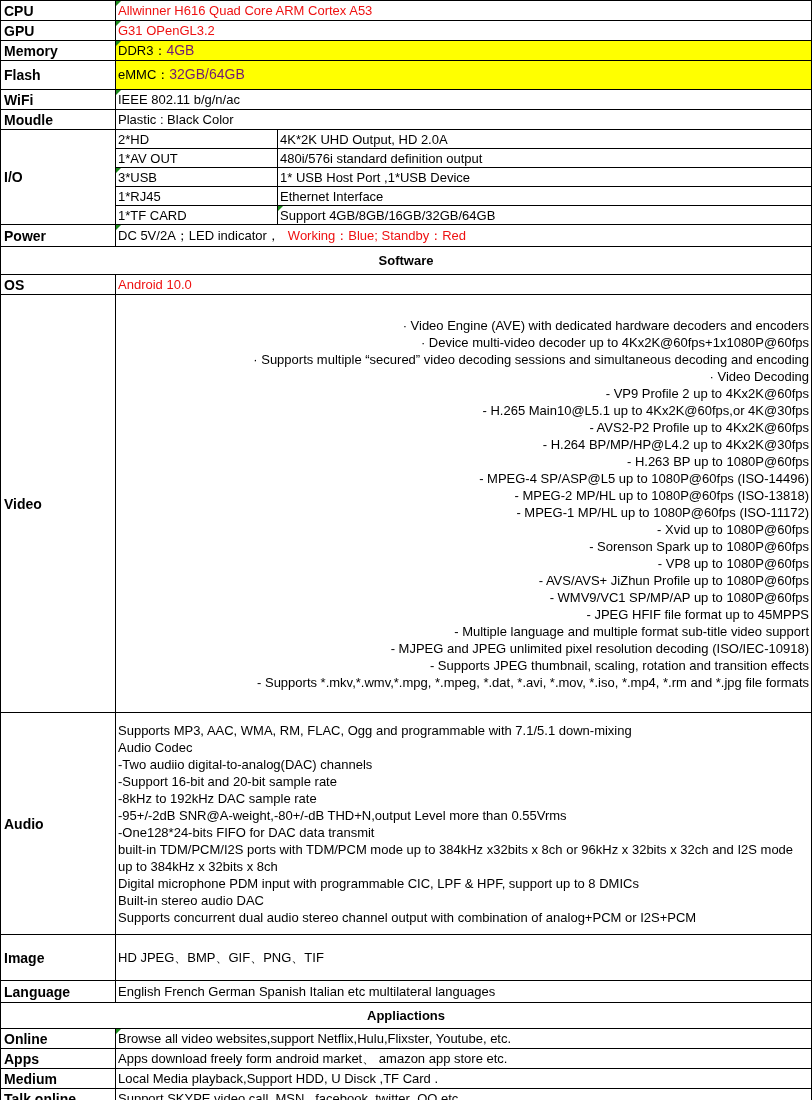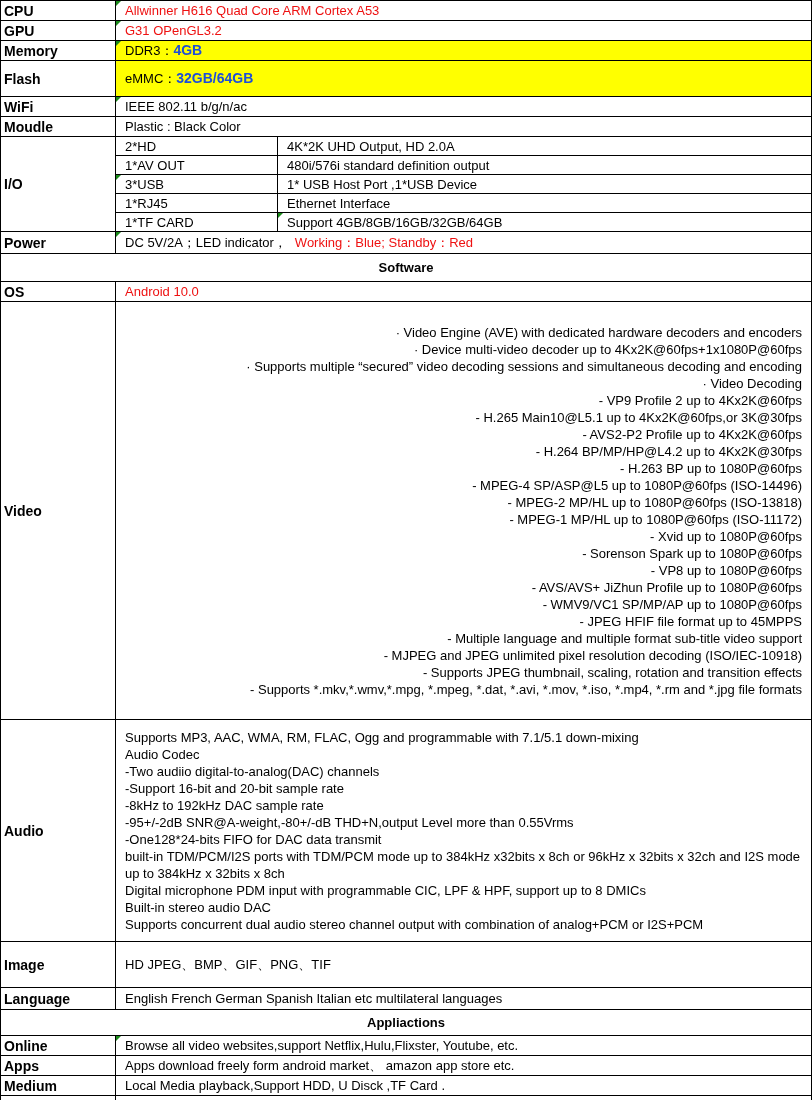--- a/index.html
+++ b/index.html
@@ -1,23 +1,23 @@
 <!DOCTYPE html>
 <html><head>
 <meta charset="utf-8">
 <style>
   html, body { margin: 0; padding: 0; background: #ffffff; }
   body { width: 812px; height: 1100px; overflow: hidden; position: relative;
          font-family: "Liberation Sans", sans-serif; color: #000; }
   table { border-collapse: collapse; width: 811px; table-layout: fixed; position: absolute; left: 0; top: 0; }
-  td { border: 1.5px solid #000; padding: 0 9px; vertical-align: middle; overflow: hidden; white-space: nowrap; position: relative; }
+  td { border: 1.5px solid #000; padding: 0 2px; vertical-align: middle; overflow: hidden; white-space: nowrap; position: relative; }
   td.lbl { font-weight: bold; font-size: 14px; padding-left: 3px; }
   td.val { font-size: 13px; }
   .red { color: #ee1111; margin-left: 8px; }
-  .redb { color: #1d4ed8; font-weight: bold; font-size: 14px; }
+  .redb { color: #701a75; font-weight: normal; font-size: 14px; }
   .yellow { background: #ffff00; }
   .sec { text-align: center; font-weight: bold; font-size: 13px; }
   .tri::before { content: ""; position: absolute; left: 0; top: 0; width: 0; height: 0;
                  border-top: 5px solid #1a8a1a; border-right: 5px solid transparent; }
   .list { font-size: 12.5px; line-height: 17px; white-space: nowrap; text-align: right; }
   .list .it { display: block; }
   .vlist { padding-left: 8px; }
   .audio { font-size: 12.5px; line-height: 17px; white-space: normal; }
   .audio .it { display: block; }
   .sm { font-size: 12.5px; }
@@ -41,21 +41,21 @@
   <tr style="height:20px">
     <td class="lbl">GPU</td>
     <td class="val red tri" colspan="2">G31 OPenGL3.2</td>
   </tr>
 
   <tr style="height:20px">
     <td class="lbl">Memory</td>
     <td class="val yellow tri" colspan="2"><span>DDR3：</span><span class="redb">4GB</span></td>
   </tr>
 
-  <tr style="height:36px">
+  <tr style="height:29px">
     <td class="lbl">Flash</td>
     <td class="val yellow" colspan="2"><span>eMMC：</span><span class="redb">32GB/64GB</span></td>
   </tr>
 
   <tr style="height:20px">
     <td class="lbl">WiFi</td>
     <td class="val tri" colspan="2">IEEE 802.11 b/g/n/ac</td>
   </tr>
 
   <tr style="height:20px">
@@ -100,21 +100,21 @@
   </tr>
 
   <tr style="height:418px">
     <td class="lbl">Video</td>
     <td class="val list vlist" colspan="2" id="video-list">
           <span class="it">·  Video Engine (AVE) with dedicated hardware decoders and encoders</span>
           <span class="it">·  Device multi-video decoder up to 4Kx2K@60fps+1x1080P@60fps</span>
           <span class="it">·  Supports multiple “secured” video decoding sessions and simultaneous decoding and encoding</span>
           <span class="it">·  Video Decoding</span>
           <span class="it">-  VP9 Profile 2 up to 4Kx2K@60fps</span>
-          <span class="it">-  H.265 Main10@L5.1 up to 4Kx2K@60fps,or 3K@30fps</span>
+          <span class="it">-  H.265 Main10@L5.1 up to 4Kx2K@60fps,or 4K@30fps</span>
           <span class="it">-  AVS2-P2 Profile up to 4Kx2K@60fps</span>
           <span class="it">-  H.264 BP/MP/HP@L4.2 up to 4Kx2K@30fps</span>
           <span class="it">-  H.263 BP up to 1080P@60fps</span>
           <span class="it">-  MPEG-4 SP/ASP@L5 up to 1080P@60fps (ISO-14496)</span>
           <span class="it">-  MPEG-2 MP/HL up to 1080P@60fps (ISO-13818)</span>
           <span class="it">-  MPEG-1 MP/HL up to 1080P@60fps (ISO-11172)</span>
           <span class="it">-  Xvid up to 1080P@60fps</span>
           <span class="it">-  Sorenson Spark up to 1080P@60fps</span>
           <span class="it">-  VP8 up to 1080P@60fps</span>
           <span class="it">-  AVS/AVS+ JiZhun Profile up to 1080P@60fps</span>

